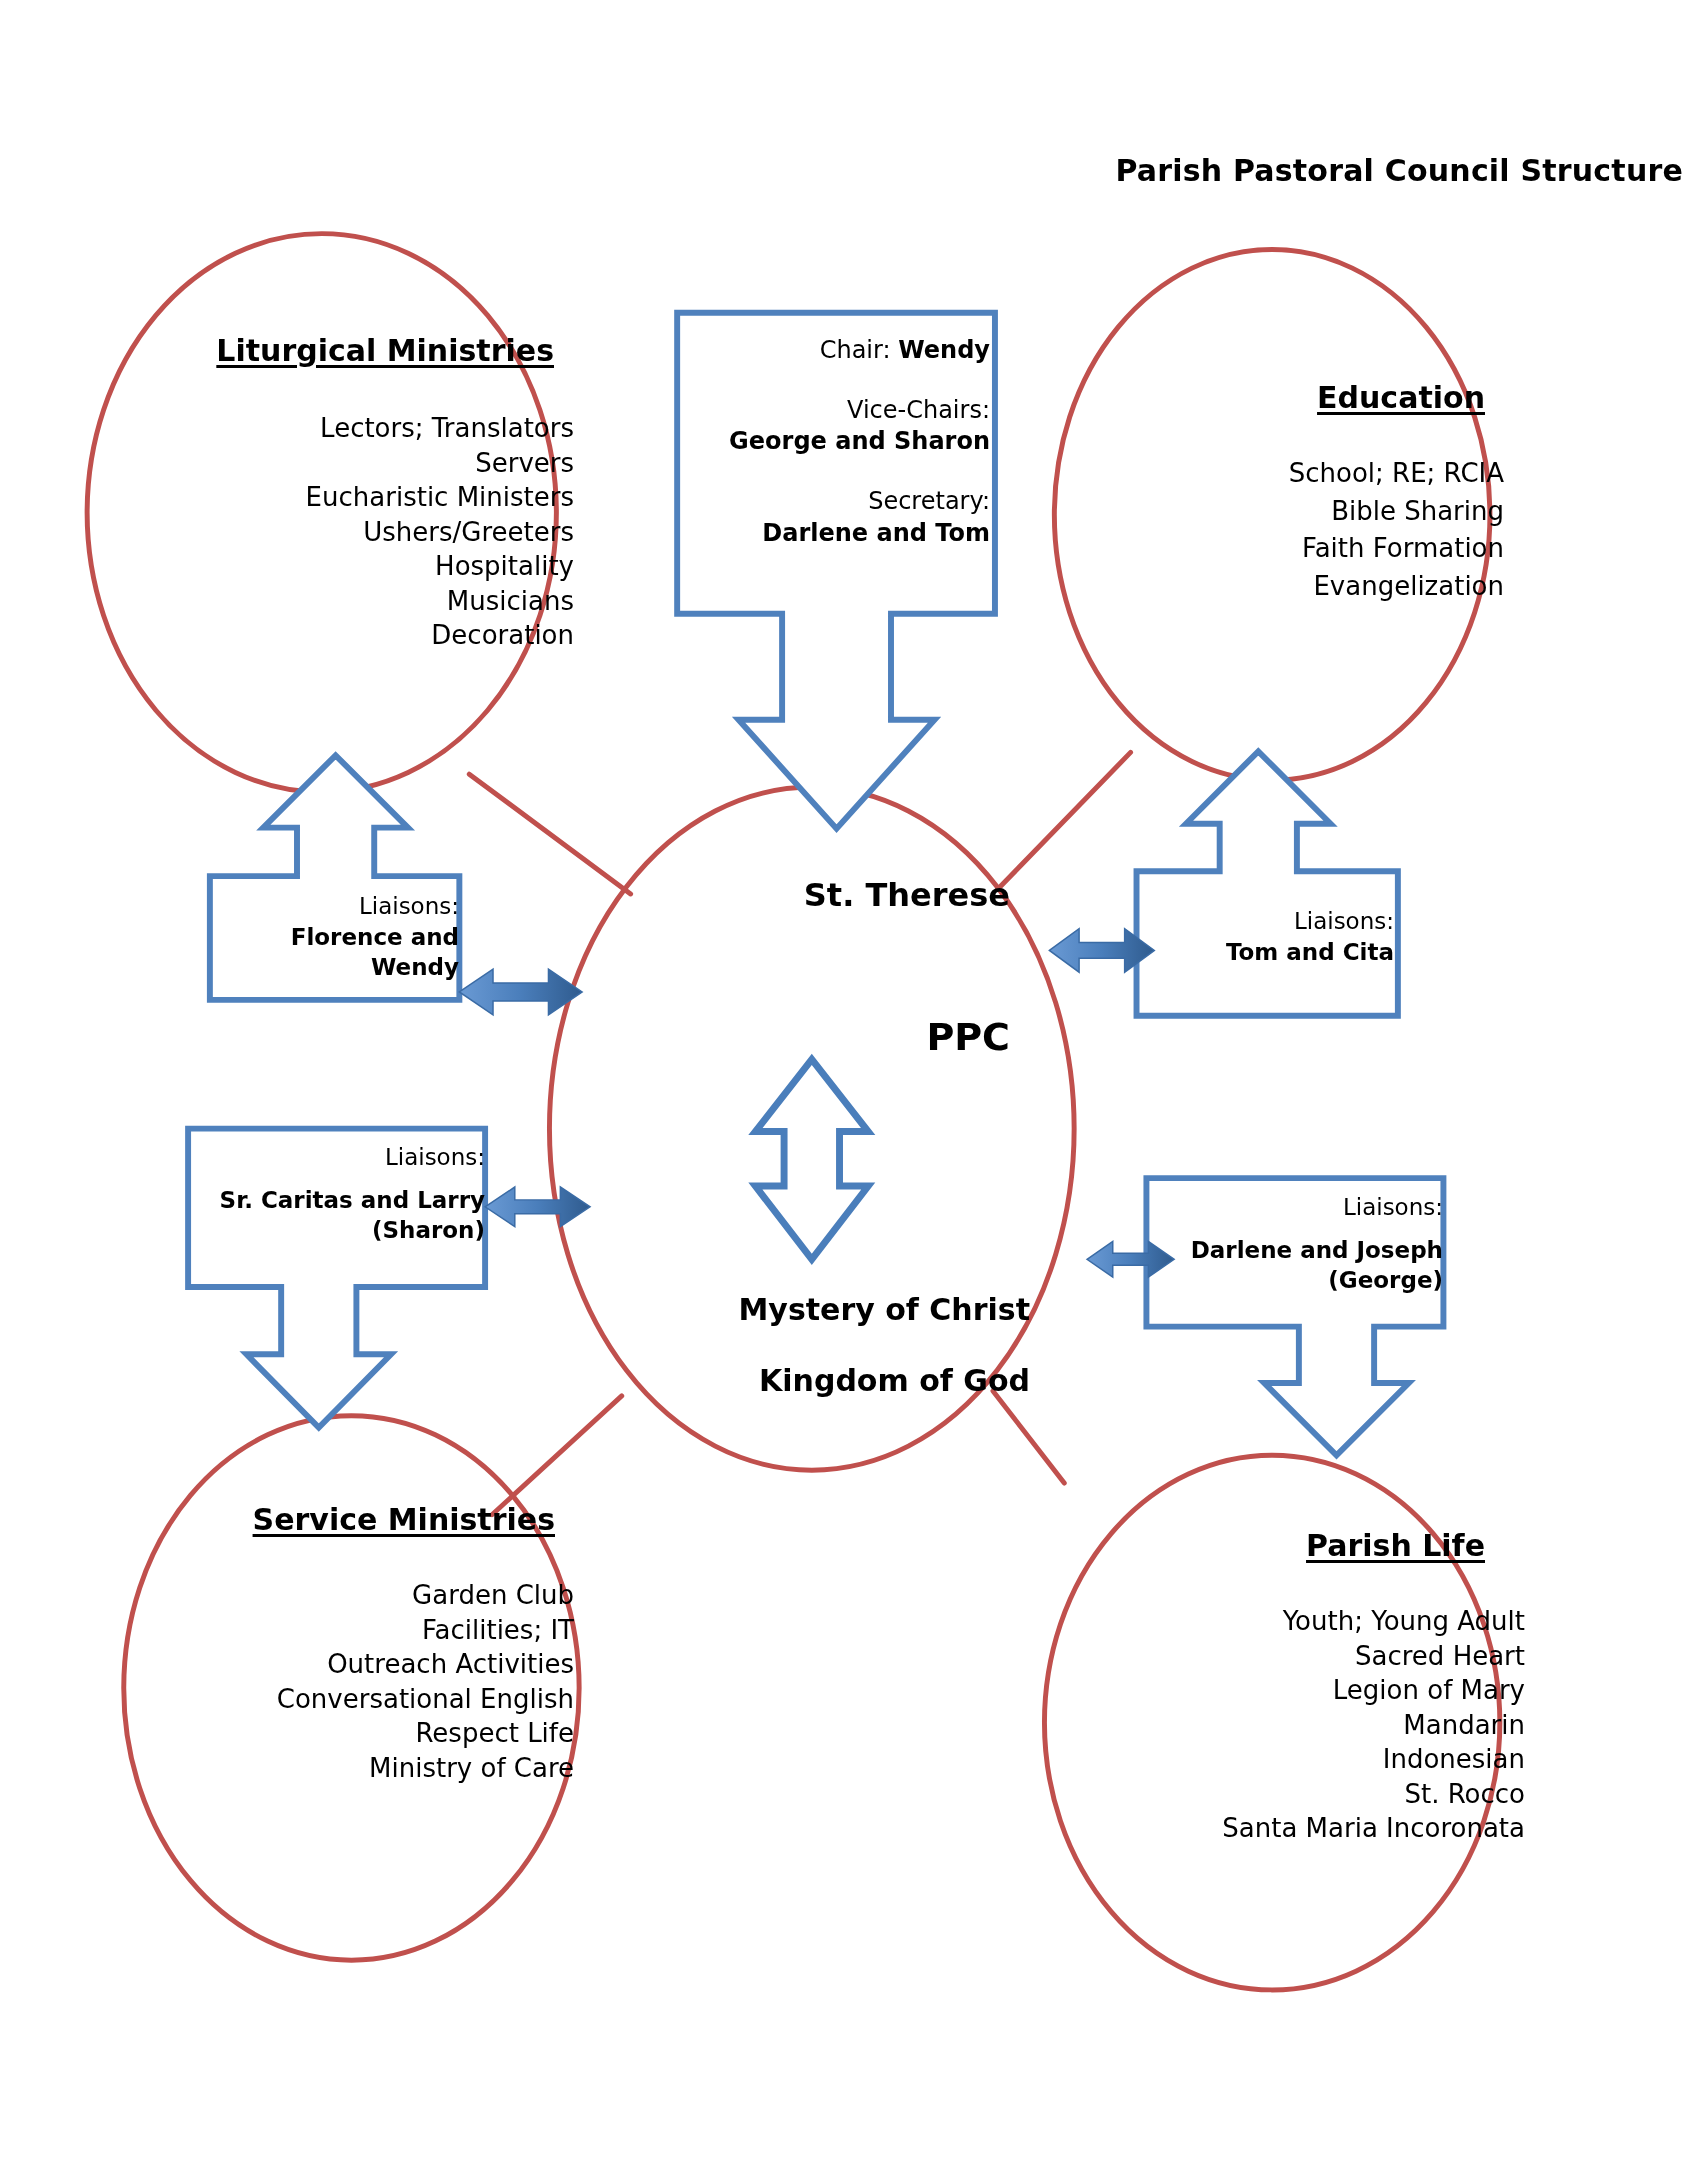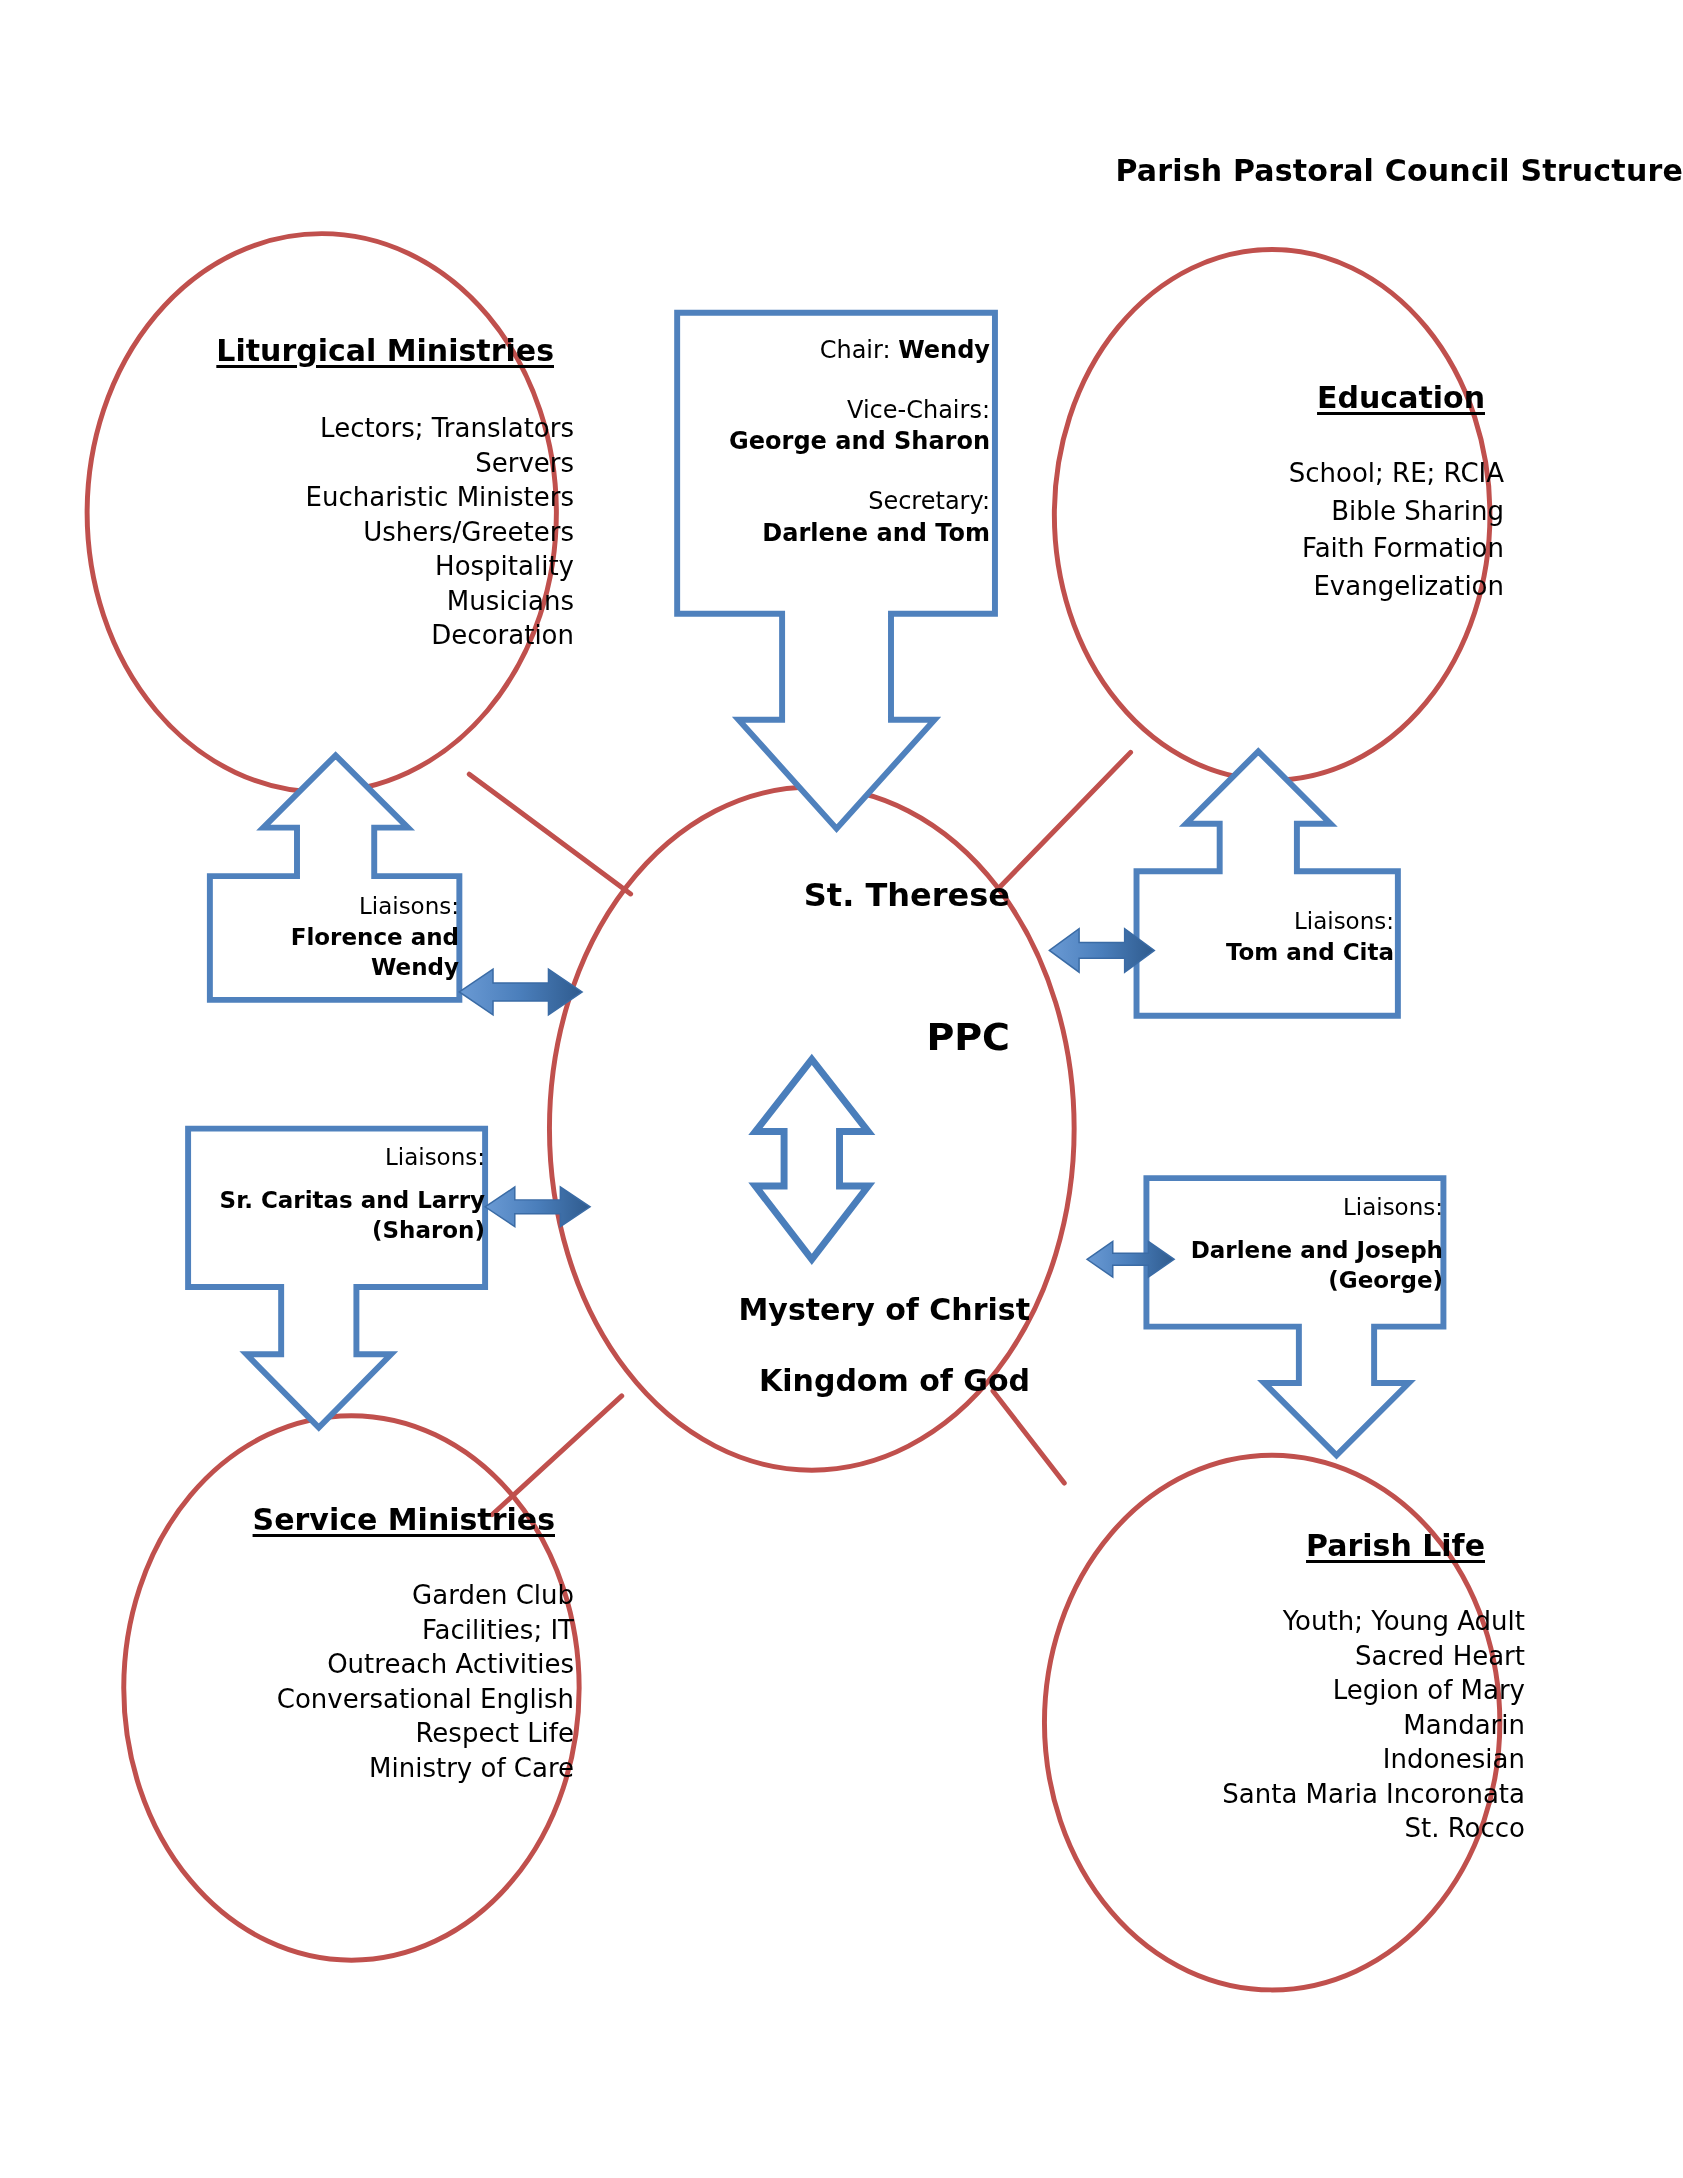--- a/index.html
+++ b/index.html
@@ -257,22 +257,22 @@
     <div>Ministry of Care</div>
   </div>
 
   <div class="txt grp-head" id="plife-head">Parish Life</div>
   <div class="txt grp-list" id="plife-list">
     <div>Youth; Young Adult</div>
     <div>Sacred Heart</div>
     <div>Legion of Mary</div>
     <div>Mandarin</div>
     <div>Indonesian</div>
+    <div>St. Rocco</div>
     <div>Santa Maria Incoronata</div>
-    <div>St. Rocco</div>
   </div>
 
   <div class="txt" id="officers">
     <div class="ln"><span>Chair: </span><span class="b">Wendy</span></div>
     <div class="sp"></div>
     <div class="ln">Vice-Chairs:</div>
     <div class="ln b">George and Sharon</div>
     <div class="sp"></div>
     <div class="ln">Secretary:</div>
     <div class="ln b">Darlene and Tom</div>

